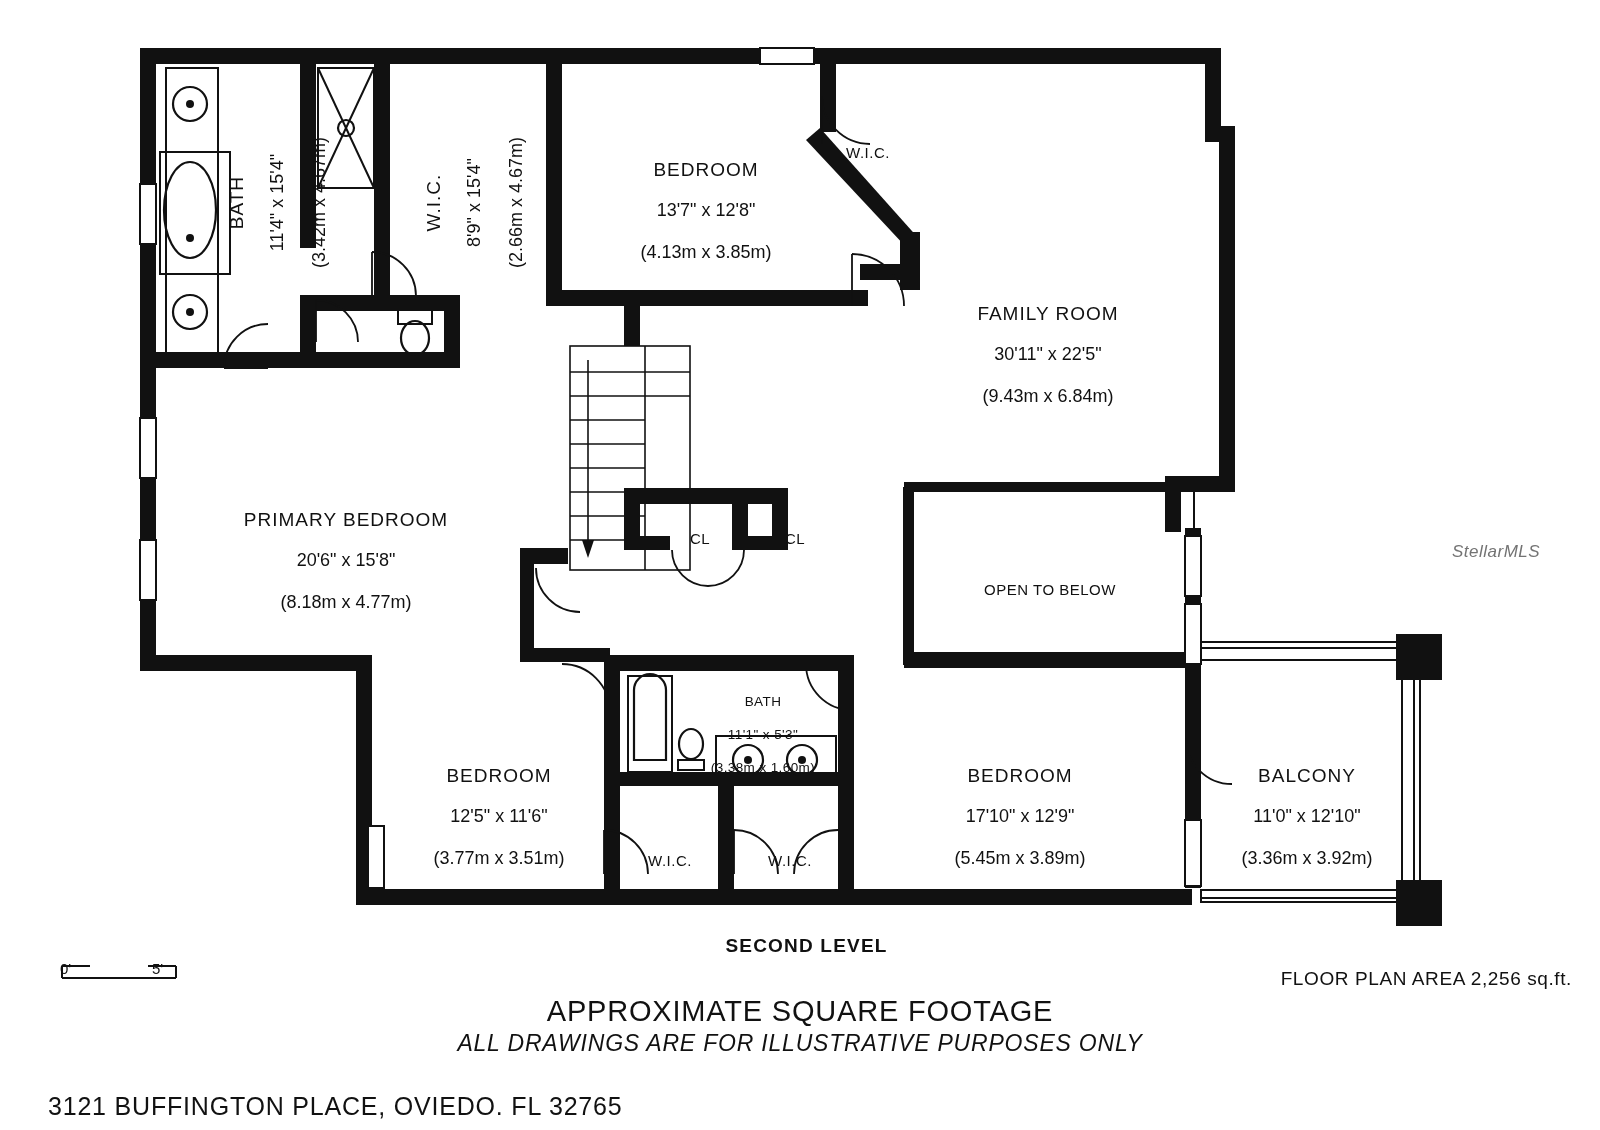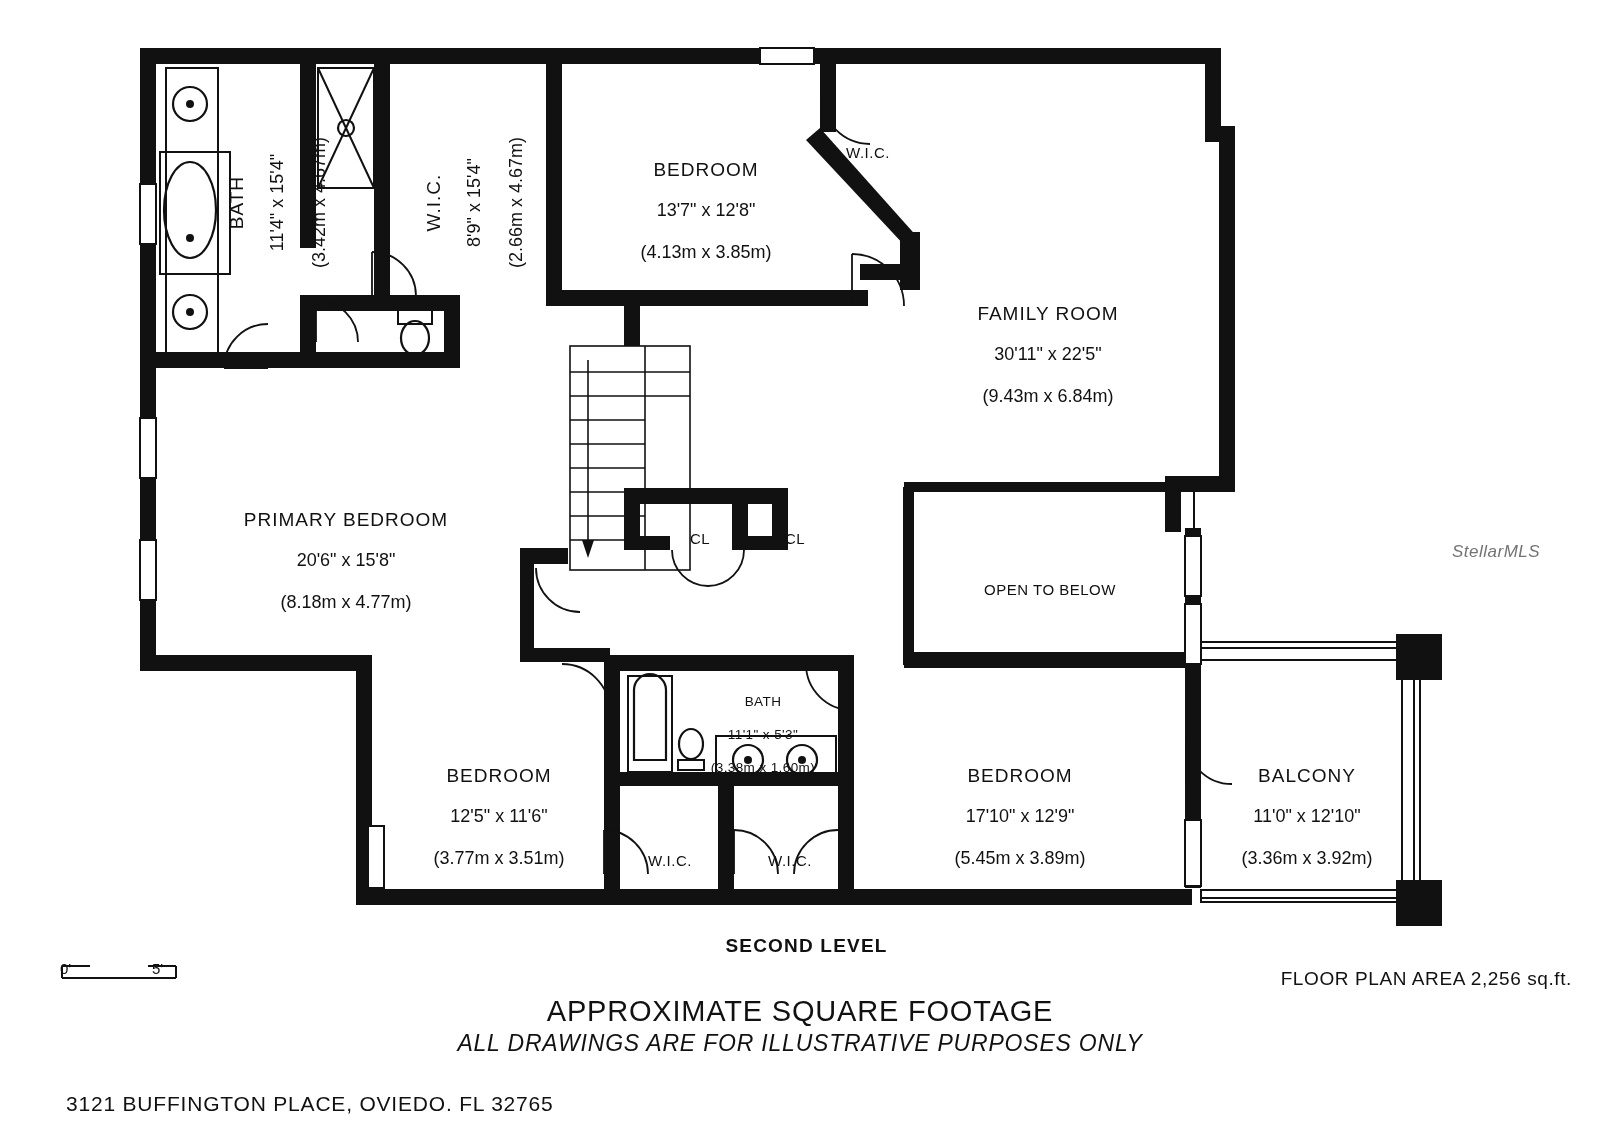--- a/index.html
+++ b/index.html
@@ -11,21 +11,21 @@
   .room-dim{font-size:18px;}
   .small{font-size:15px;letter-spacing:.5px;}
   .tiny{font-size:13.5px;letter-spacing:.4px;}
   .vert{transform-origin:center center;}
 
   .footer{position:absolute;text-align:center;}
   #second-level{left:13px;right:0;top:935px;font-size:19px;font-weight:bold;letter-spacing:1.2px;}
   #area-note{position:absolute;right:28px;top:952px;font-size:19px;letter-spacing:.6px;margin-top:16px;}
   #approx{left:0;right:0;top:995px;font-size:29px;letter-spacing:.8px;}
   #illus{left:0;right:0;top:1030px;font-size:23px;letter-spacing:.8px;font-style:italic;}
-  #address{position:absolute;left:66px;top:1092px;font-size:21px;letter-spacing:.8px;font-weight:500;}
+  #address{position:absolute;left:48px;top:1092px;font-size:25px;letter-spacing:.8px;font-weight:500;}
   #scale-zero{position:absolute;left:60px;top:960px;font-size:15px;}
   #scale-five{position:absolute;left:152px;top:960px;font-size:15px;}
 
   #watermark{position:absolute;left:1452px;top:542px;font-size:17px;color:#737373;letter-spacing:.5px;font-style:italic;}
 </style>
 </head>
 <body>
 
 <svg id="plan" viewBox="0 0 1600 1130" xmlns="http://www.w3.org/2000/svg">
   <defs>

